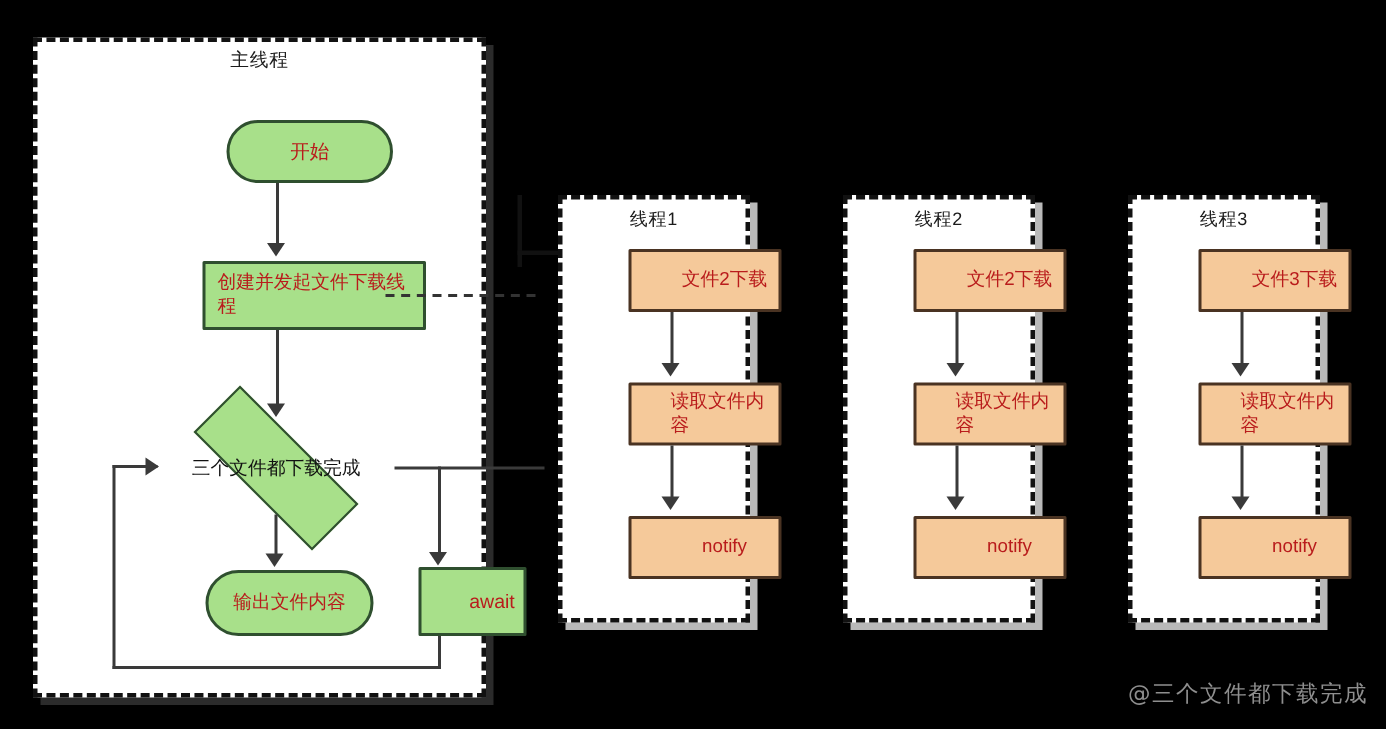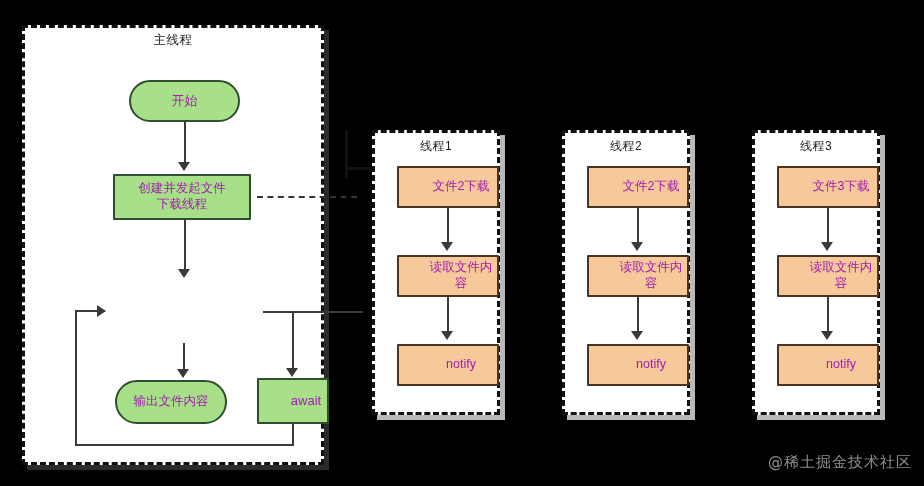--- a/index.html
+++ b/index.html
@@ -44,32 +44,33 @@
   .thread-panel .panel-title{top:5px;font-size:12px;}
   #thread1{left:372px;}
   #thread2{left:562px;}
   #thread3{left:752px;}
 
   
   .node{
     position:absolute;
     box-sizing:border-box;
     display:flex;align-items:center;justify-content:center;
-    text-align:center;
-    color:#a21caf;
+    text-align:left;
+    color:#b91c1c;
     line-height:1.25;
+    margin-left:22px;
   }
   .green{background:#a8e08a;border:2px solid #2f4f2f;}
   .orange{background:#f5c99a;border:2px solid #4a3322;}
   .term{border-radius:22px;}
   .rect{border-radius:1px;padding-left:26px;}
 
   
   #n-start{left:104px;top:52px;width:111px;height:42px;font-size:13px;}
-  #n-create{left:88px;top:146px;width:138px;height:46px;font-size:12.5px;padding:0 22px;}
+  #n-create{left:88px;top:146px;width:149px;height:46px;font-size:12.5px;padding:0 8px;}
   #n-output{left:90px;top:352px;width:112px;height:44px;font-size:12.5px;}
   #n-await{left:232px;top:350px;width:72px;height:46px;font-size:13px;}
 
   
   #n-decision{
     position:absolute;
     left:80px;top:253px;
     width:158px;height:62px;
   }
   #n-decision .dia{
@@ -141,20 +142,24 @@
     <div class="node green term" id="n-start">开始</div>
 
     <div class="ln v" style="left:159px;top:94px;height:43px;"></div>
     <div class="arrow" style="left:153px;top:134px;"></div>
 
     <div class="node green rect" id="n-create">创建并发起文件下载线程</div>
 
     <div class="ln v" style="left:159px;top:192px;height:52px;"></div>
     <div class="arrow" style="left:153px;top:241px;"></div>
 
+    <div id="n-decision">
+      <div class="dia"></div>
+      <div class="dia-label">三个文件都下载完成</div>
+    </div>
 
     <div class="ln v" style="left:158px;top:315px;height:30px;"></div>
     <div class="arrow" style="left:152px;top:341px;"></div>
 
     <div class="ln h" style="left:238px;top:283px;width:100px;"></div>
     <div class="ln v" style="left:267px;top:283px;height:62px;"></div>
     <div class="arrow" style="left:261px;top:340px;"></div>
 
     <div class="node green term" id="n-output">输出文件内容</div>
 
@@ -207,15 +212,15 @@
     <div class="ln v" style="left:72px;top:75px;height:38px;"></div>
     <div class="arrow" style="left:66px;top:109px;"></div>
 
     <div class="node orange rect t-node t-row2">读取文件内容</div>
     <div class="ln v" style="left:72px;top:164px;height:38px;"></div>
     <div class="arrow" style="left:66px;top:198px;"></div>
 
     <div class="node orange rect t-node t-row3">notify</div>
   </div>
 
-  <div class="watermark">@稀土掘金技术社区</div>
+  <div class="watermark">@三个文件都下载完成</div>
 
 </div>
 
 </body></html>

